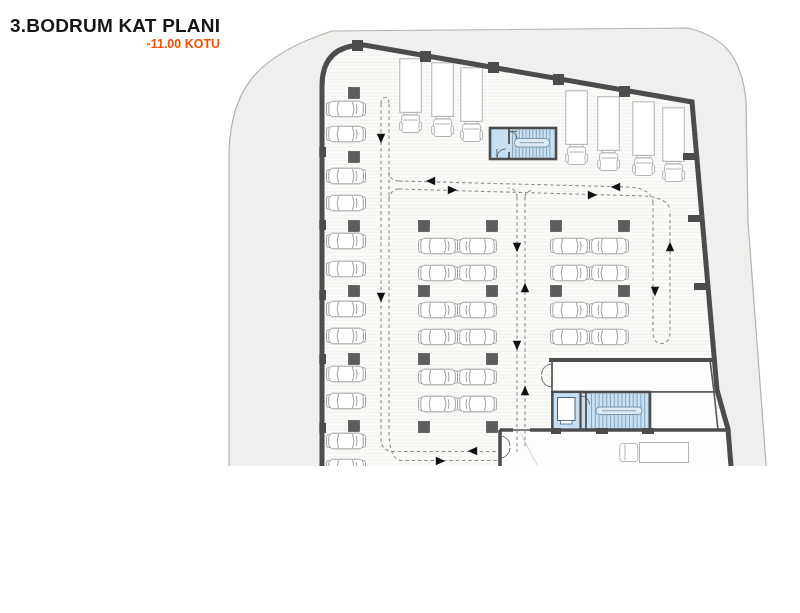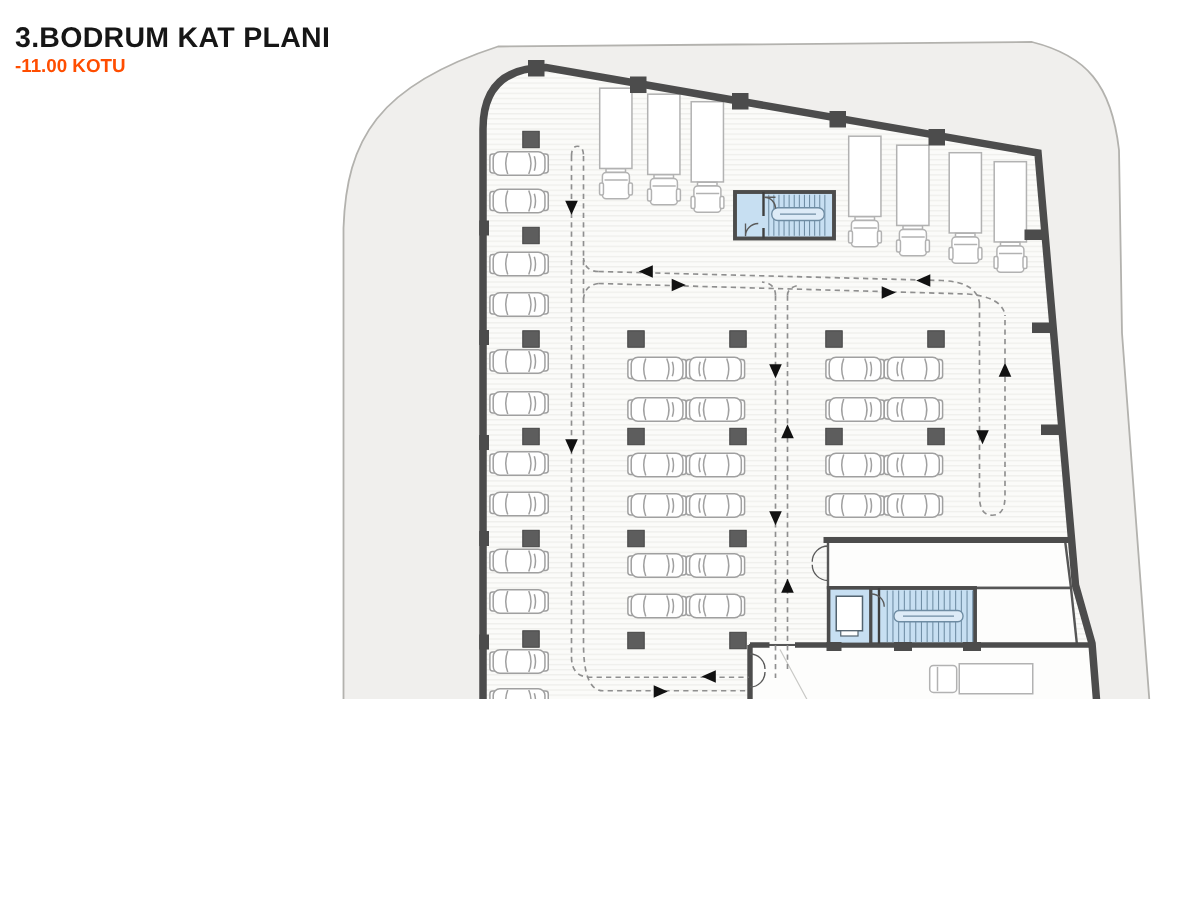--- a/index.html
+++ b/index.html
@@ -6,21 +6,21 @@
     --title:#161616; --accent:#ff4d00; --site:#f0efed; --siteline:#b3b2ae;
     --wall:#4c4c4c; --floor:#fbfbf9; --hatch:#efefec; --room:#fdfdfc;
     --blue:#c7dff2; --blueline:#6e8ca3; --veh:#a0a0a0; --truck:#b2b2b2;
     --lane:#8f8f8f; --arrow:#111111; --thin:#c9c9c6; --col:#5d5d5d;
   }
   html,body{margin:0;padding:0;background:#ffffff;}
   .canvas{position:relative;width:800px;height:466px;background:#ffffff;overflow:hidden;
           font-family:"Liberation Sans", sans-serif;}
   .titleblock{position:absolute;left:10px;top:16px;z-index:5;line-height:1.05;}
   .plan-title{font-size:19px;font-weight:bold;color:var(--title);letter-spacing:0.2px;}
-  .plan-elev{font-size:12.5px;font-weight:bold;color:var(--accent);margin-top:2px;}
+  .plan-elev{font-size:12.5px;font-weight:bold;color:var(--accent);margin-top:2px;text-align:right;}
   svg{position:absolute;left:0;top:0;}
   .wallstroke{fill:none;stroke:var(--wall);}
   .stub{fill:var(--wall);stroke:none;}
   .doorarc{fill:none;stroke:#5a5a5a;stroke-width:0.9;}
   .lane{fill:none;stroke:var(--lane);stroke-width:1.1;stroke-dasharray:3.5 2.8;}
   .thinline{fill:none;stroke:var(--thin);stroke-width:0.8;}
 </style>
 </head>
 <body>
 

